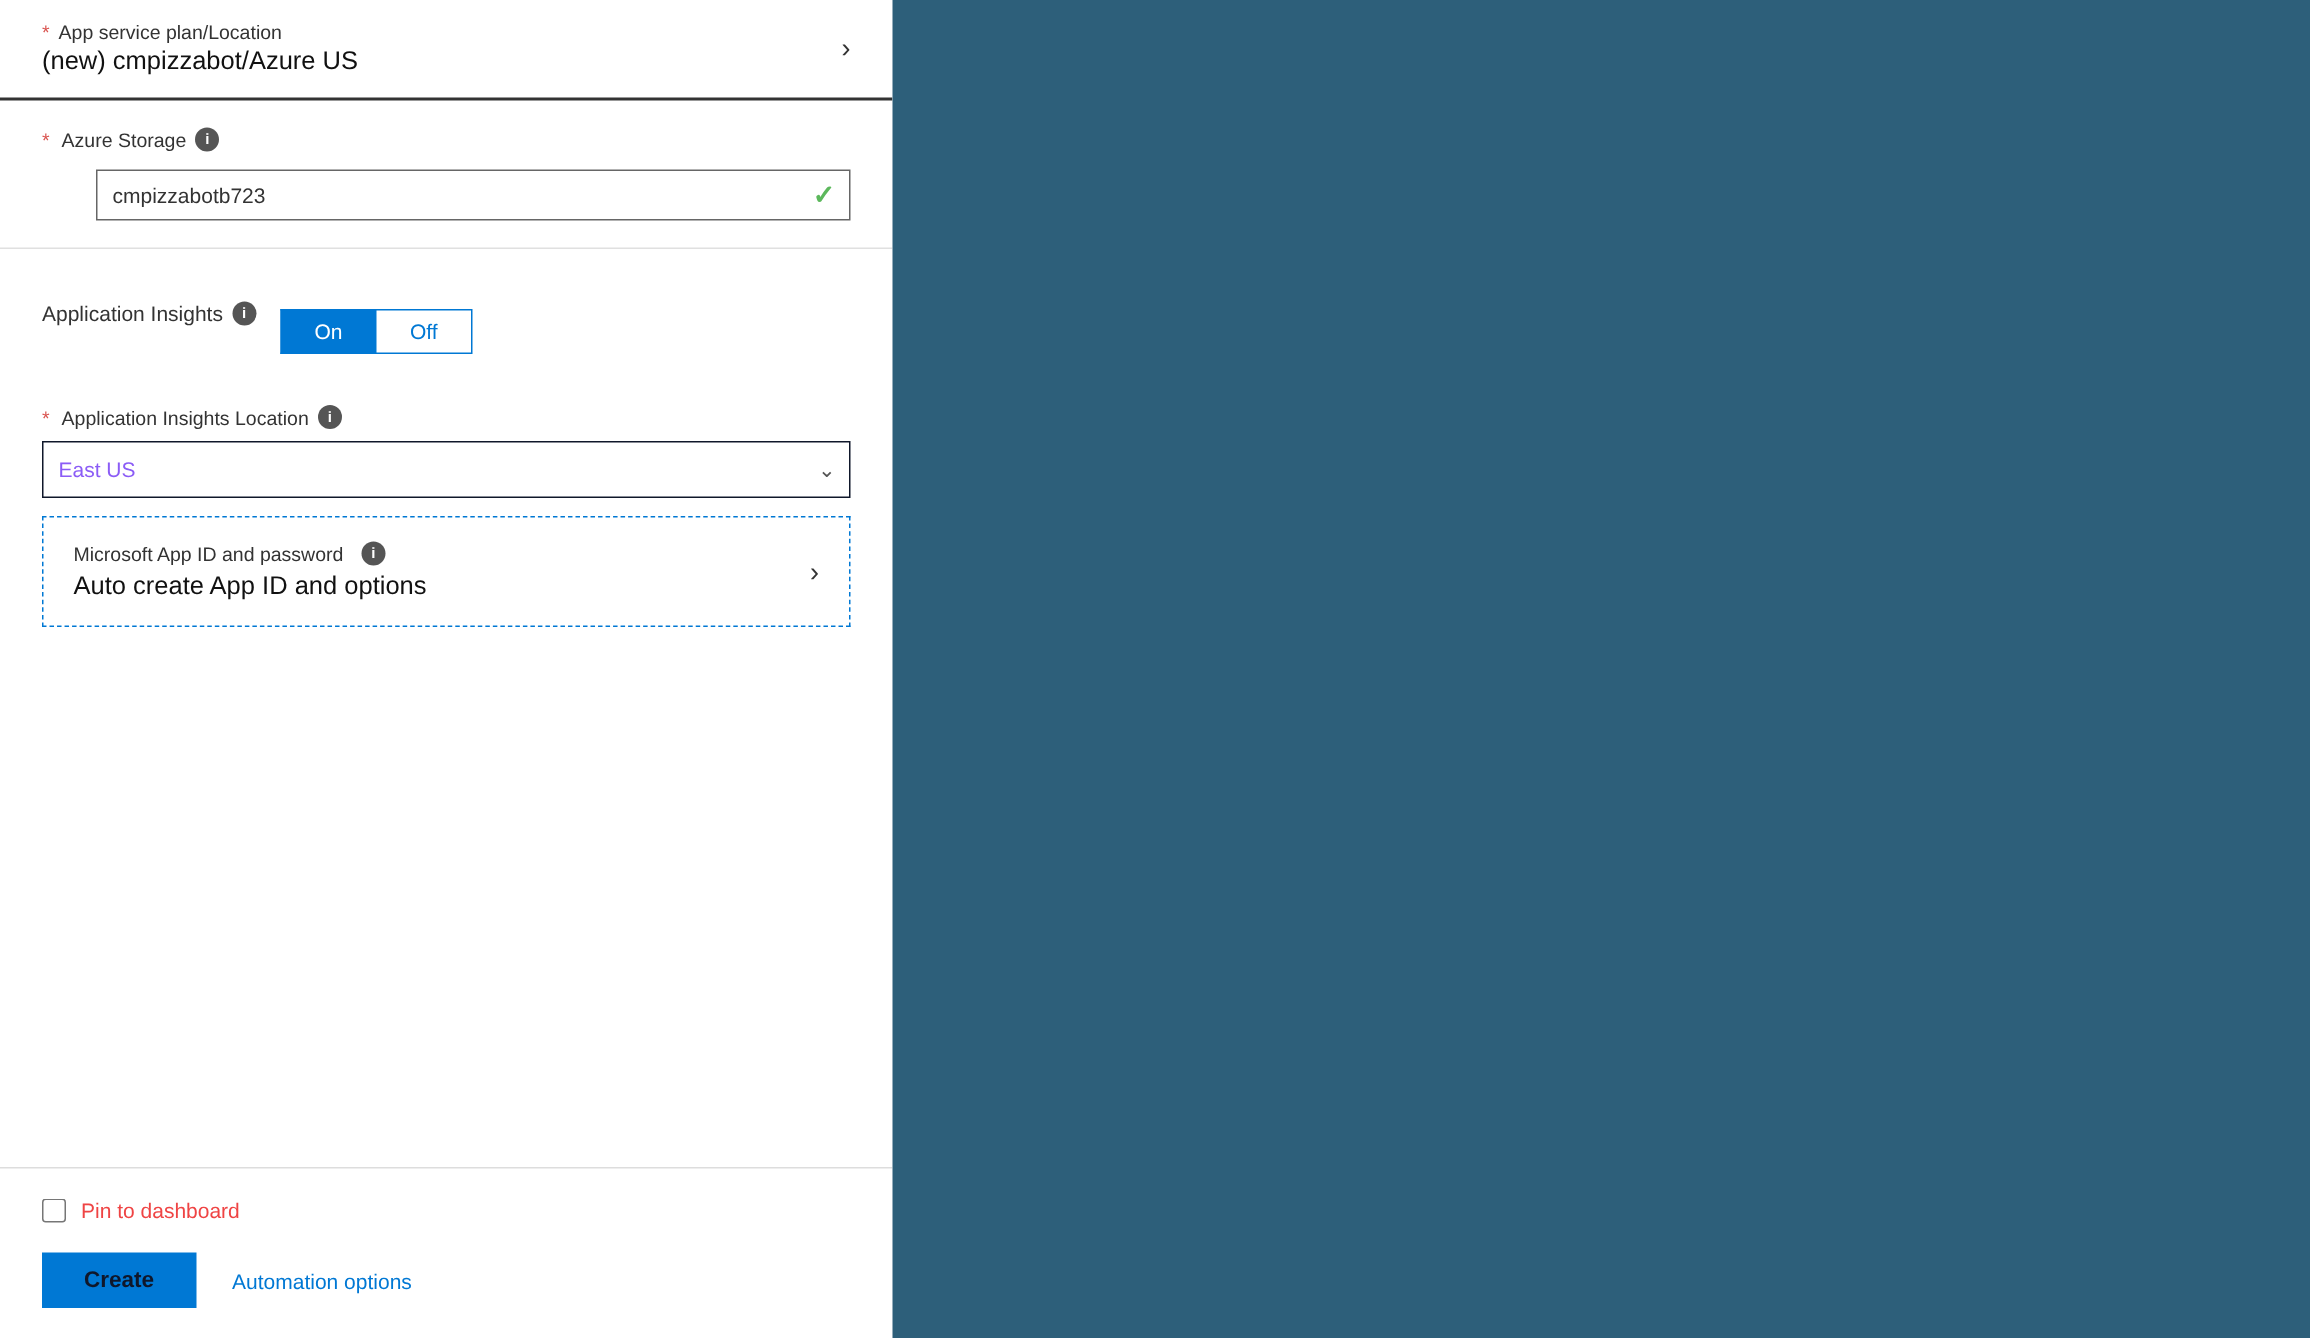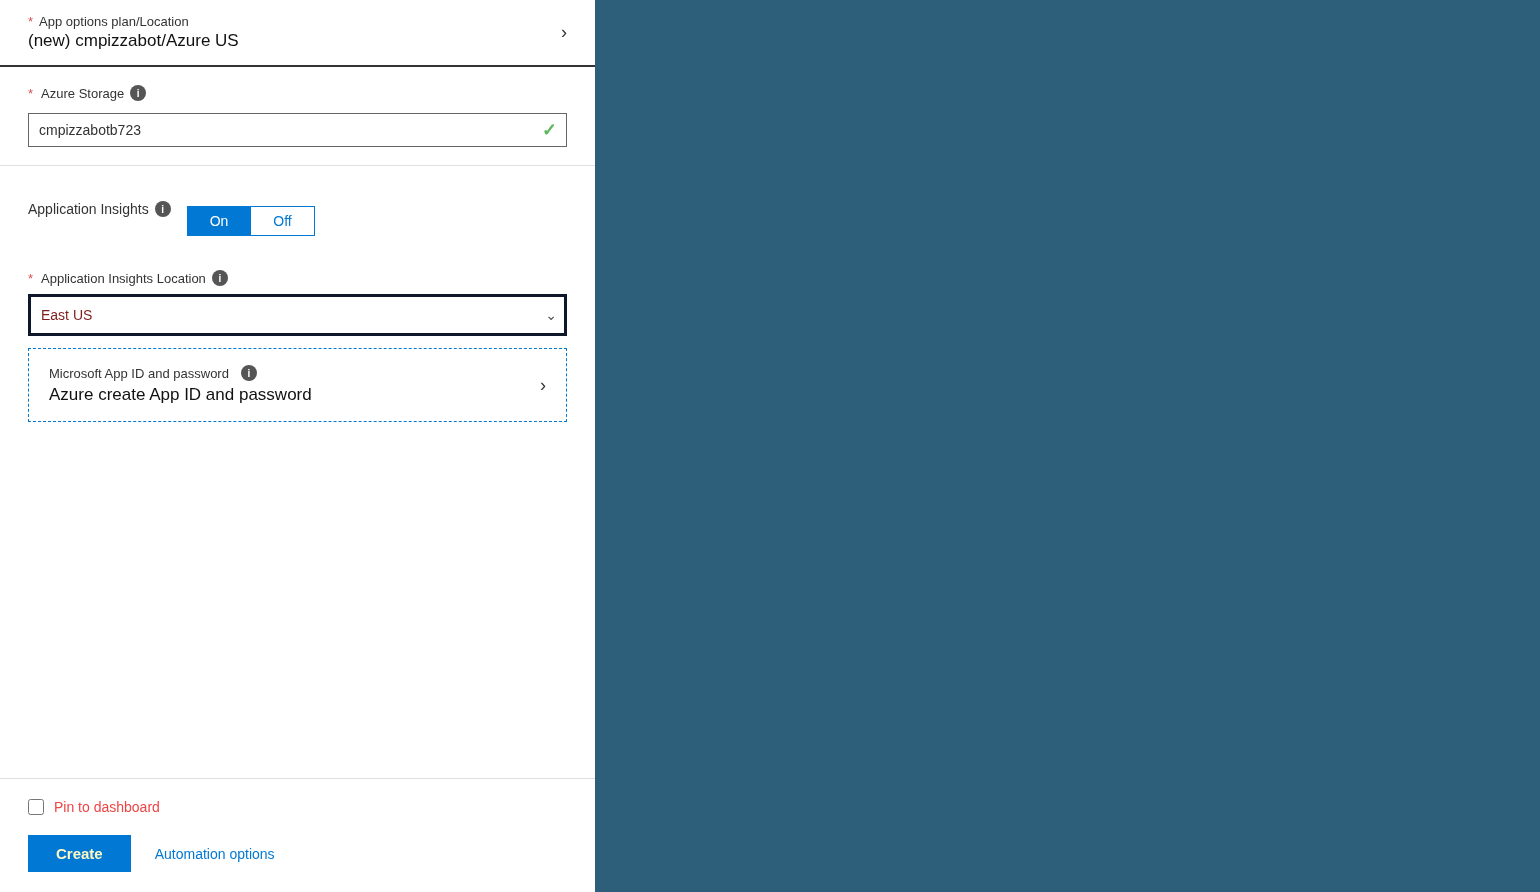--- a/index.html
+++ b/index.html
@@ -120,20 +120,21 @@
 
     .radio-label {
       font-size: 14px;
       color: #333;
     }
 
     
     .text-input-wrapper {
       position: relative;
       margin-top: 12px;
+      margin-left: 36px;
     }
 
     .text-input {
       width: 100%;
       border: 1px solid #666;
       padding: 8px 36px 8px 10px;
       font-size: 14px;
       color: #333;
       outline: none;
     }
@@ -189,24 +190,24 @@
     }
 
     
     .select-wrapper {
       position: relative;
       margin-top: 8px;
     }
 
     .select-input {
       width: 100%;
-      border: 3px solid #0f172a;
+      border: 1px solid #0f172a;
       padding: 10px 36px 10px 10px;
       font-size: 14px;
-      color: #7f1d1d;
+      color: #8b5cf6;
       appearance: none;
       background: white;
       cursor: pointer;
       outline: none;
     }
 
     .select-chevron {
       position: absolute;
       right: 10px;
       top: 50%;
@@ -267,21 +268,21 @@
     }
 
     .action-row {
       display: flex;
       align-items: center;
       gap: 24px;
     }
 
     .create-btn {
       background: #0078d4;
-      color: #fef9c3;
+      color: #0f172a;
       border: none;
       padding: 10px 28px;
       font-size: 15px;
       font-weight: 600;
       cursor: pointer;
     }
 
     .automation-link {
       color: #0078d4;
       font-size: 14px;
@@ -298,21 +299,21 @@
   </style>
 </head>
 <body>
 
 <div class="left-panel">
 
   <div class="app-service-row">
     <div class="app-service-content">
       <div class="label">
         <span class="required-star">*</span>
-        <span>App options plan/Location</span>
+        <span>App service plan/Location</span>
       </div>
       <div class="value">(new) cmpizzabot/Azure US</div>
     </div>
     <span class="chevron-right">›</span>
   </div>
 
   <div class="section">
     <div class="field-label">
       <span class="required-star">*</span>
       <span>Azure Storage</span>
@@ -351,21 +352,21 @@
       </select>
       <span class="select-chevron">⌄</span>
     </div>
 
     <div class="app-id-box">
       <div class="app-id-content">
         <div class="app-id-label">
           <span>Microsoft App ID and password</span>
           <span class="info-icon">i</span>
         </div>
-        <div class="app-id-value">Azure create App ID and password</div>
+        <div class="app-id-value">Auto create App ID and options</div>
       </div>
       <span class="chevron-right">›</span>
     </div>
   </div>
 
   <div class="spacer"></div>
 
   <div class="bottom-section">
     <div class="checkbox-row">
       <input type="checkbox" style="">

